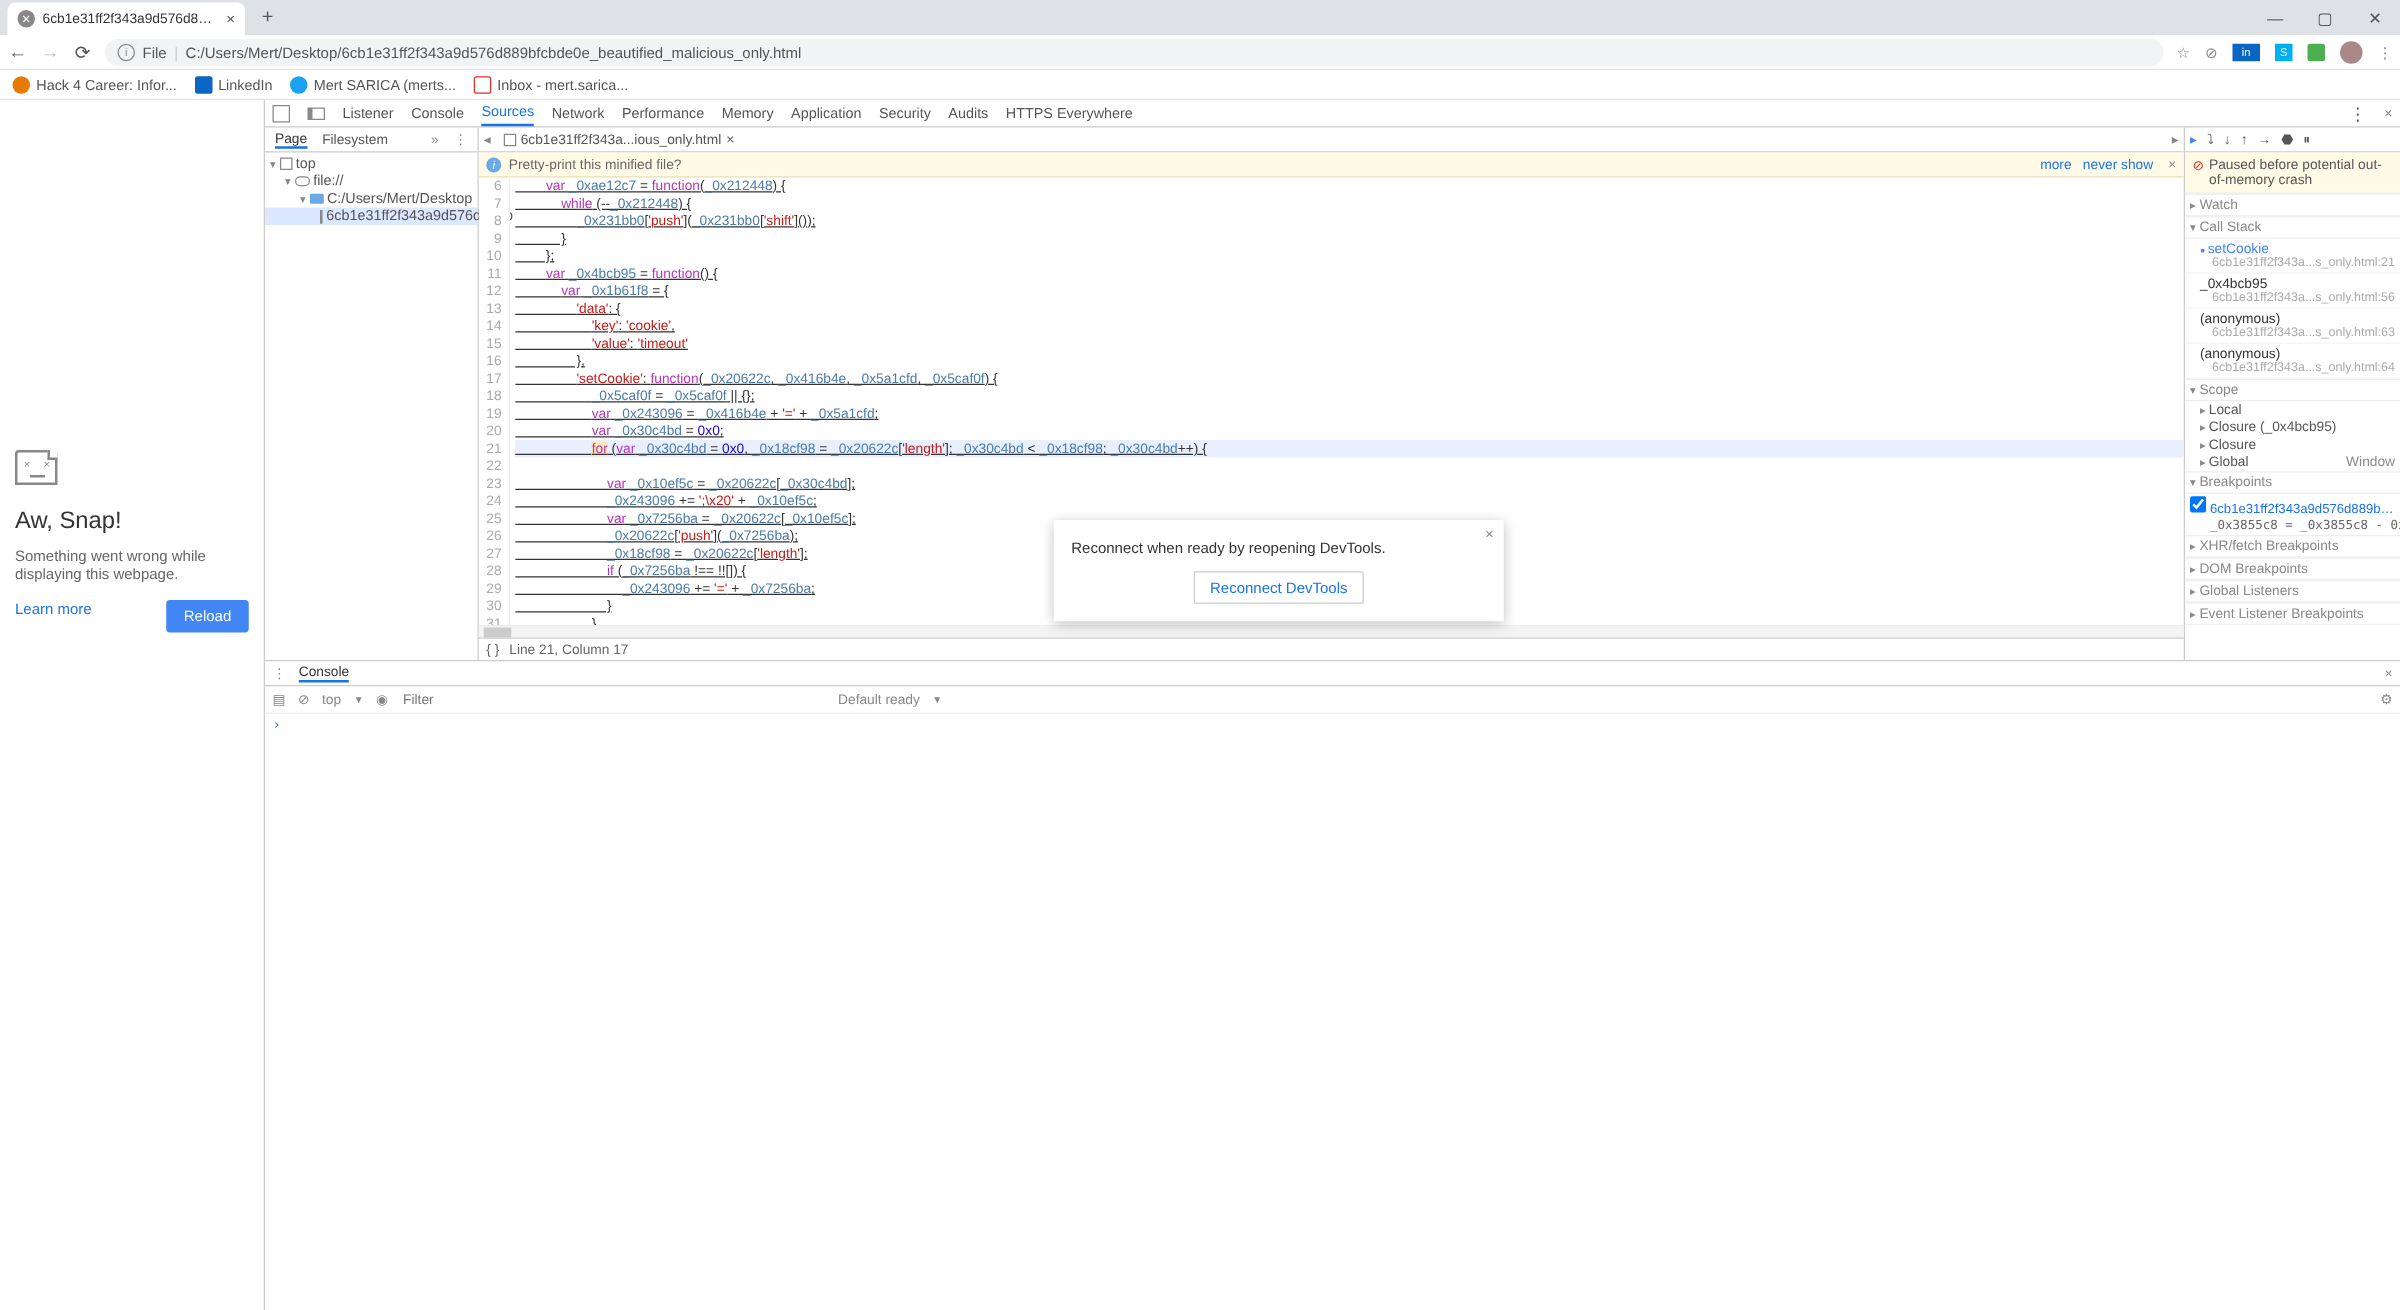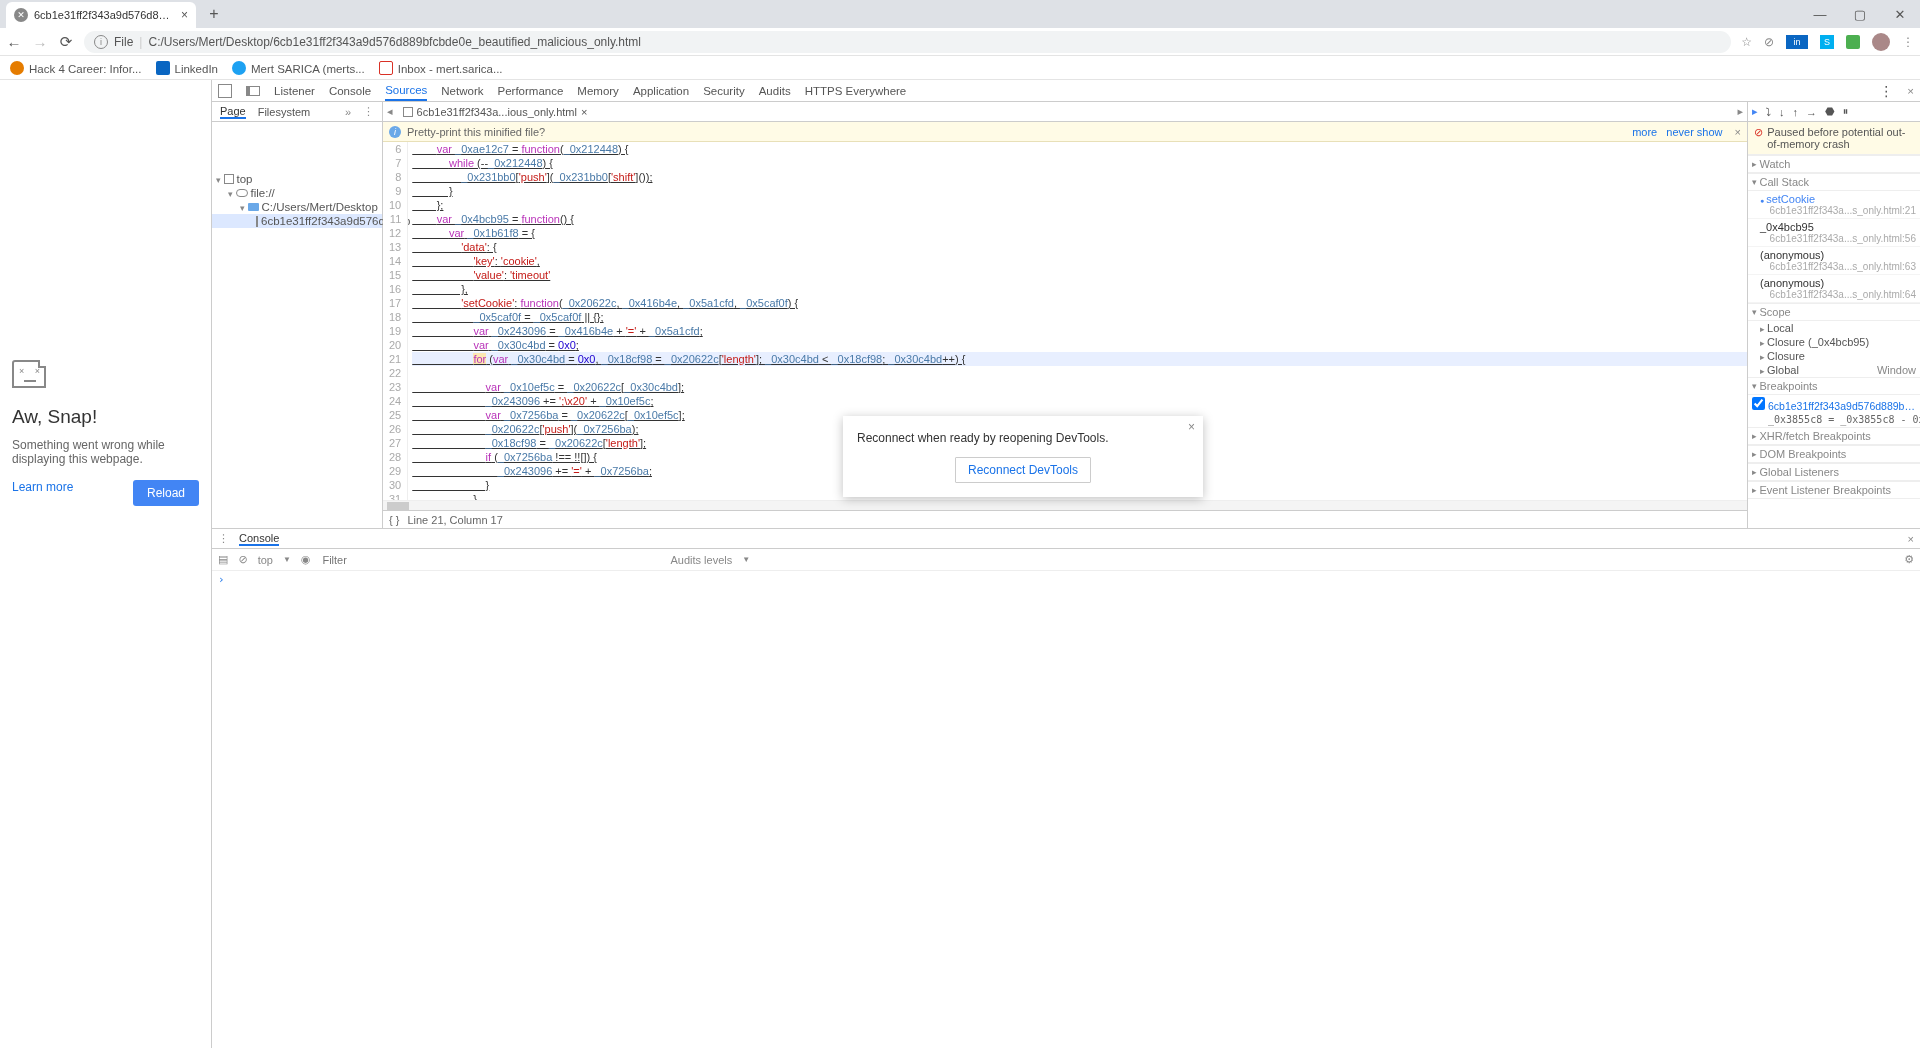--- a/index.html
+++ b/index.html
@@ -44,21 +44,21 @@
 .devtools { flex: 1; display: flex; flex-direction: column; border-left: 1px solid #ccc; }
 .dt-header { height: 22px; border-bottom: 1px solid #ccc; display: flex; align-items: center; padding: 0 6px; gap: 14px; font-size: 11.5px; color: #555; }
 .dt-header .sel-icon { width:14px;height:14px;border:1px solid #888;}
 .dt-header .dev-icon { width:14px;height:10px;border:1px solid #888;border-left-width:4px;}
 .dt-tab { cursor: default; }
 .dt-tab.active { color: #1a73e8; border-bottom: 2px solid #1a73e8; padding-bottom: 3px; margin-bottom:-4px;}
 .dt-header .spacer { flex: 1; }
 .dt-header .dots { font-size: 14px; }
 
 .dt-main { flex: 1; display: flex; min-height: 0; }
-.dt-left { width: 171px; border-right: 1px solid #ccc; display:flex;flex-direction:column;gap:48px;}
+.dt-left { width: 171px; border-right: 1px solid #ccc; display:flex;flex-direction:column;}
 .dt-left-tabs { height: 20px; border-bottom: 1px solid #ccc; display: flex; align-items: center; padding: 0 8px; gap: 12px; font-size: 11px; color: #555; }
 .dt-left-tabs .active { border-bottom: 2px solid #1a73e8; color: #333; }
 .tree { padding: 2px 0; font-size: 11.5px; color: #555; }
 .tree-row { padding: 1px 4px; display:flex;align-items:center;gap:3px; white-space:nowrap;}
 .tree-row.sel { background: #dce8ff; }
 .tri::before { content: "▾"; font-size: 9px; color: #888; }
 .cloud { width:12px;height:8px;border:1px solid #888;border-radius:5px;}
 .folder { width:11px;height:8px;background:#6aa8e8;border-radius:1px;}
 .file-i { width:9px;height:11px;border:1px solid #888;}
 
@@ -377,20 +377,20 @@
         <span style="border-bottom:2px solid #1a73e8;">Console</span>
         <span class="x">×</span>
       </div>
       <div class="cd-toolbar">
         <span>▤</span>
         <span>⊘</span>
         <span>top</span>
           <span style="font-size:8px;">▼</span>
         <span>◉</span>
         <input placeholder="Filter" style="">
-        <span style="margin-left:140px;">Audits levels</span>
+        <span style="margin-left:140px;">Default ready</span>
           <span style="font-size:8px;">▼</span>
         <span style="margin-left:auto;">⚙</span>
       </div>
       <div class="cd-body">›</div>
     </div>
   </div>
 </div>
 
 </body></html>

